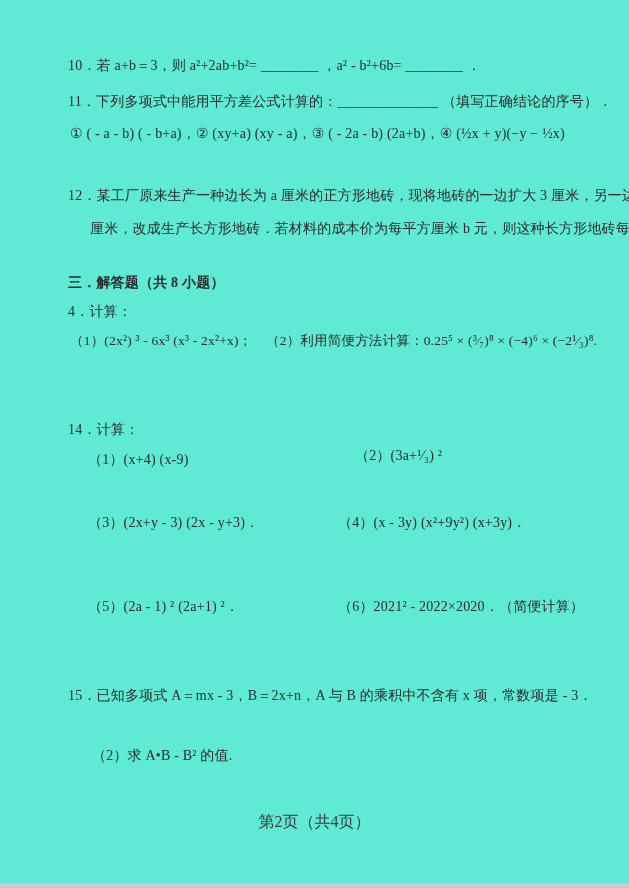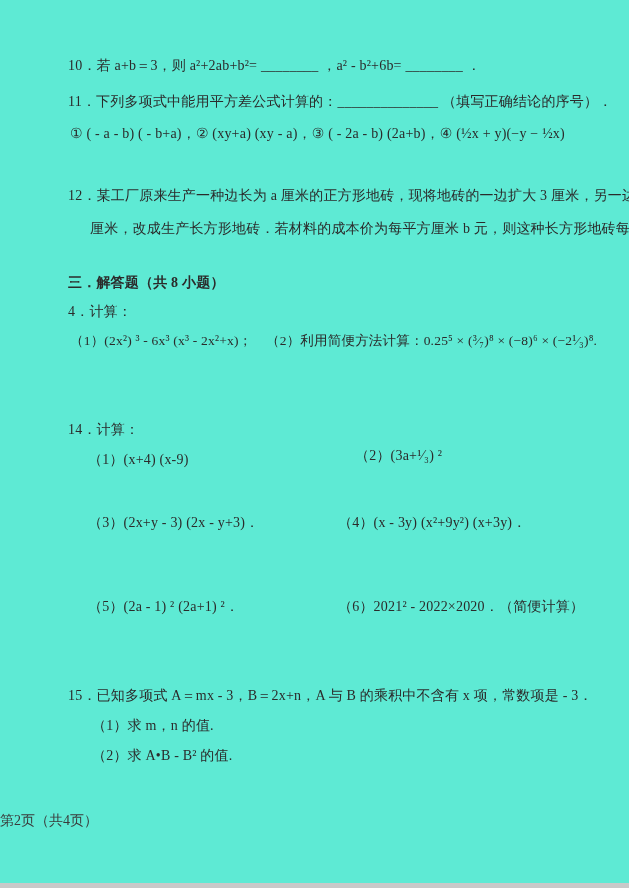--- a/index.html
+++ b/index.html
@@ -19,21 +19,22 @@
     position:absolute;
     font-size:14px;
     line-height:20px;
     white-space:nowrap;
     letter-spacing:0.2px;
   }
   .section-title{font-weight:700;}
   .footer{
     position:absolute;
     top:812px;left:0;width:629px;
-    font-size:14px;
+    text-align:center;
+    font-size:16px;
     color:#3a3a3a;
   }
   .scan-strip{
     position:absolute;
     left:0;bottom:0;
     width:629px;height:5px;
     background:#c9c9c9;
   }
 </style>
 </head>
@@ -50,39 +51,38 @@
 
   <div class="line" style="top:186px;left:68px">12．某工厂原来生产一种边长为 a 厘米的正方形地砖，现将地砖的一边扩大 3 厘米，另一边缩短 3</div>
 
   <div class="line" style="top:219px;left:90px">厘米，改成生产长方形地砖．若材料的成本价为每平方厘米 b 元，则这种长方形地砖每块的材</div>
 
 
   <div class="line section-title" style="top:273px;left:68px">三．解答题（共 8 小题）</div>
 
   <div class="line" style="top:302px;left:68px">4．计算：</div>
 
-  <div class="line" style="top:331px;left:70px;font-size:13.5px">（1）(2x²) ³ - 6x³ (x³ - 2x²+x)；　（2）利用简便方法计算：0.25⁵ × (³⁄₇)⁸ × (−8)⁶ × (−2¹⁄₃)⁸.</div>
+  <div class="line" style="top:331px;left:70px;font-size:13.5px">（1）(2x²) ³ - 6x³ (x³ - 2x²+x)；　（2）利用简便方法计算：0.25⁵ × (³⁄₇)⁸ × (−4)⁶ × (−2¹⁄₃)⁸.</div>
 
   <div class="line" style="top:420px;left:68px">14．计算：</div>
 
   <div class="line" style="top:450px;left:88px">（1）(x+4) (x-9)</div>
 
   <div class="line" style="top:446px;left:355px">（2）(3a+¹⁄₃) ²</div>
 
   <div class="line" style="top:513px;left:88px">（3）(2x+y - 3) (2x - y+3)．</div>
 
   <div class="line" style="top:513px;left:338px">（4）(x - 3y) (x²+9y²) (x+3y)．</div>
 
   <div class="line" style="top:597px;left:88px">（5）(2a - 1) ² (2a+1) ²．</div>
 
   <div class="line" style="top:597px;left:338px">（6）2021² - 2022×2020．（简便计算）</div>
 
   <div class="line" style="top:686px;left:68px">15．已知多项式 A＝mx - 3，B＝2x+n，A 与 B 的乘积中不含有 x 项，常数项是 - 3．</div>
 
-  <div class="line" style="top:716px;left:92px">（1）求 m，n 的值.</div>
 
   <div class="line" style="top:746px;left:92px">（2）求 A•B - B² 的值.</div>
 
   <div class="footer">第2页（共4页）</div>
 
   <div class="scan-strip"></div>
 
 </div>
 
 </body></html>

